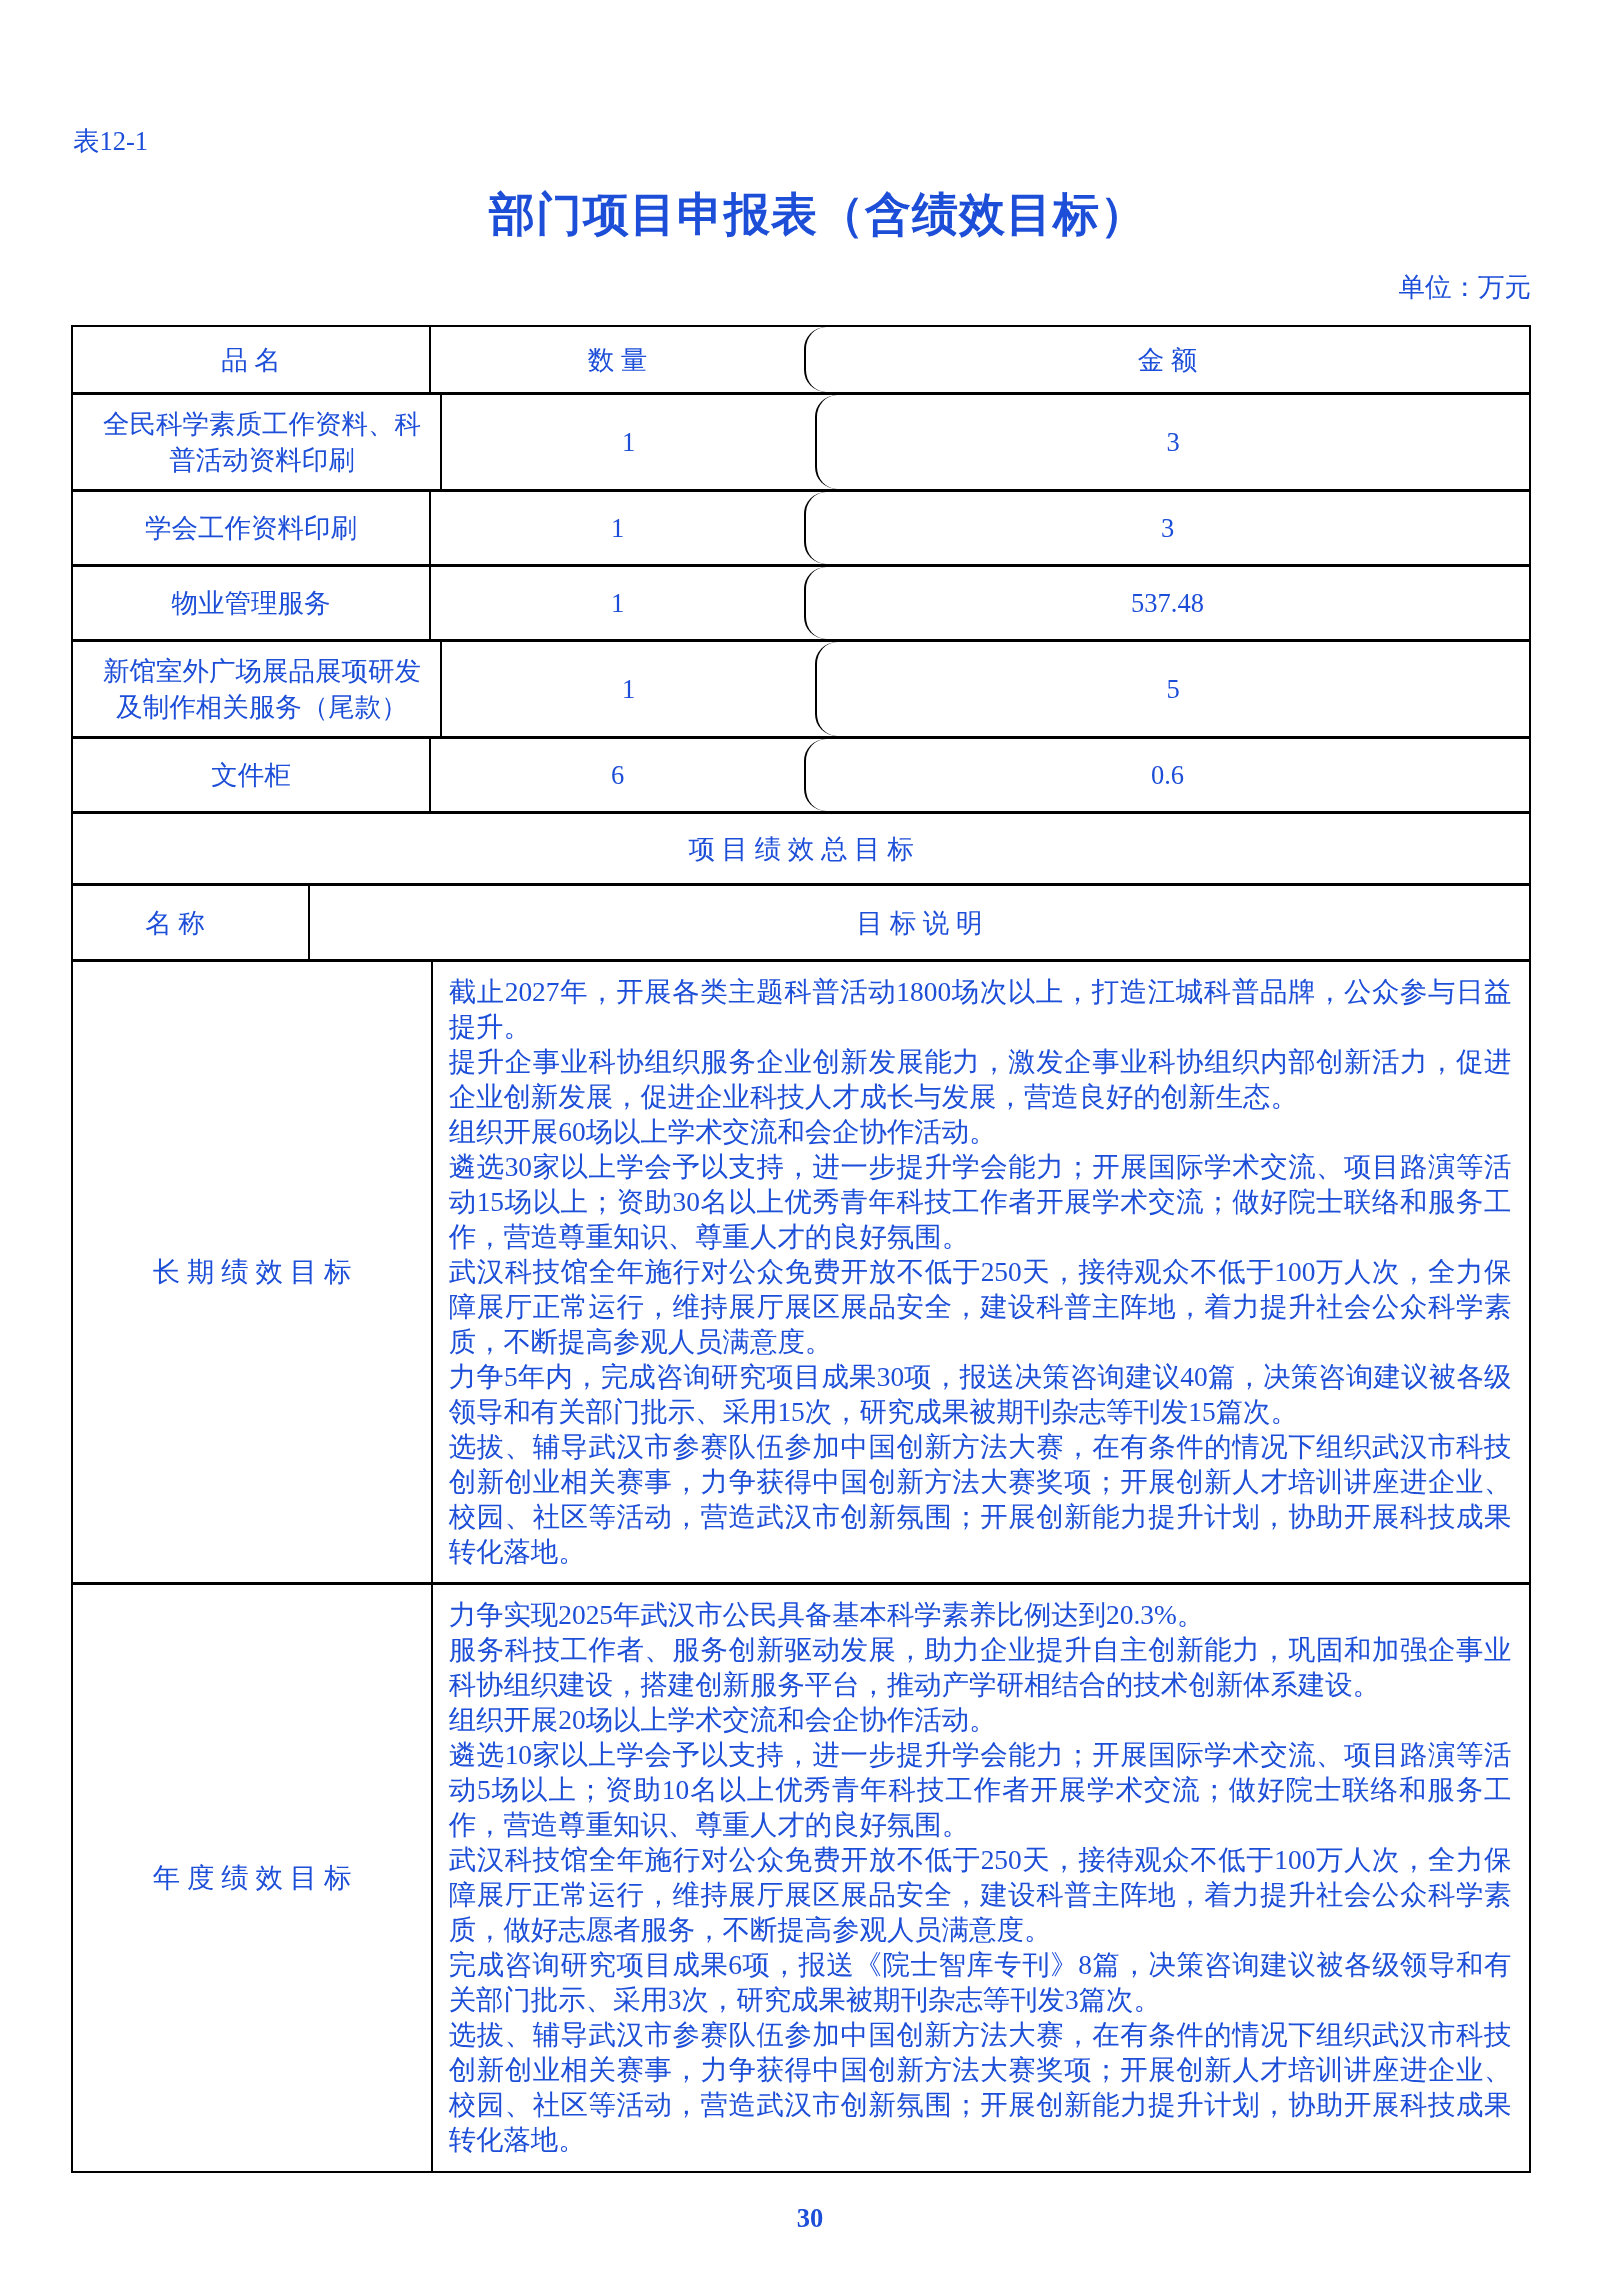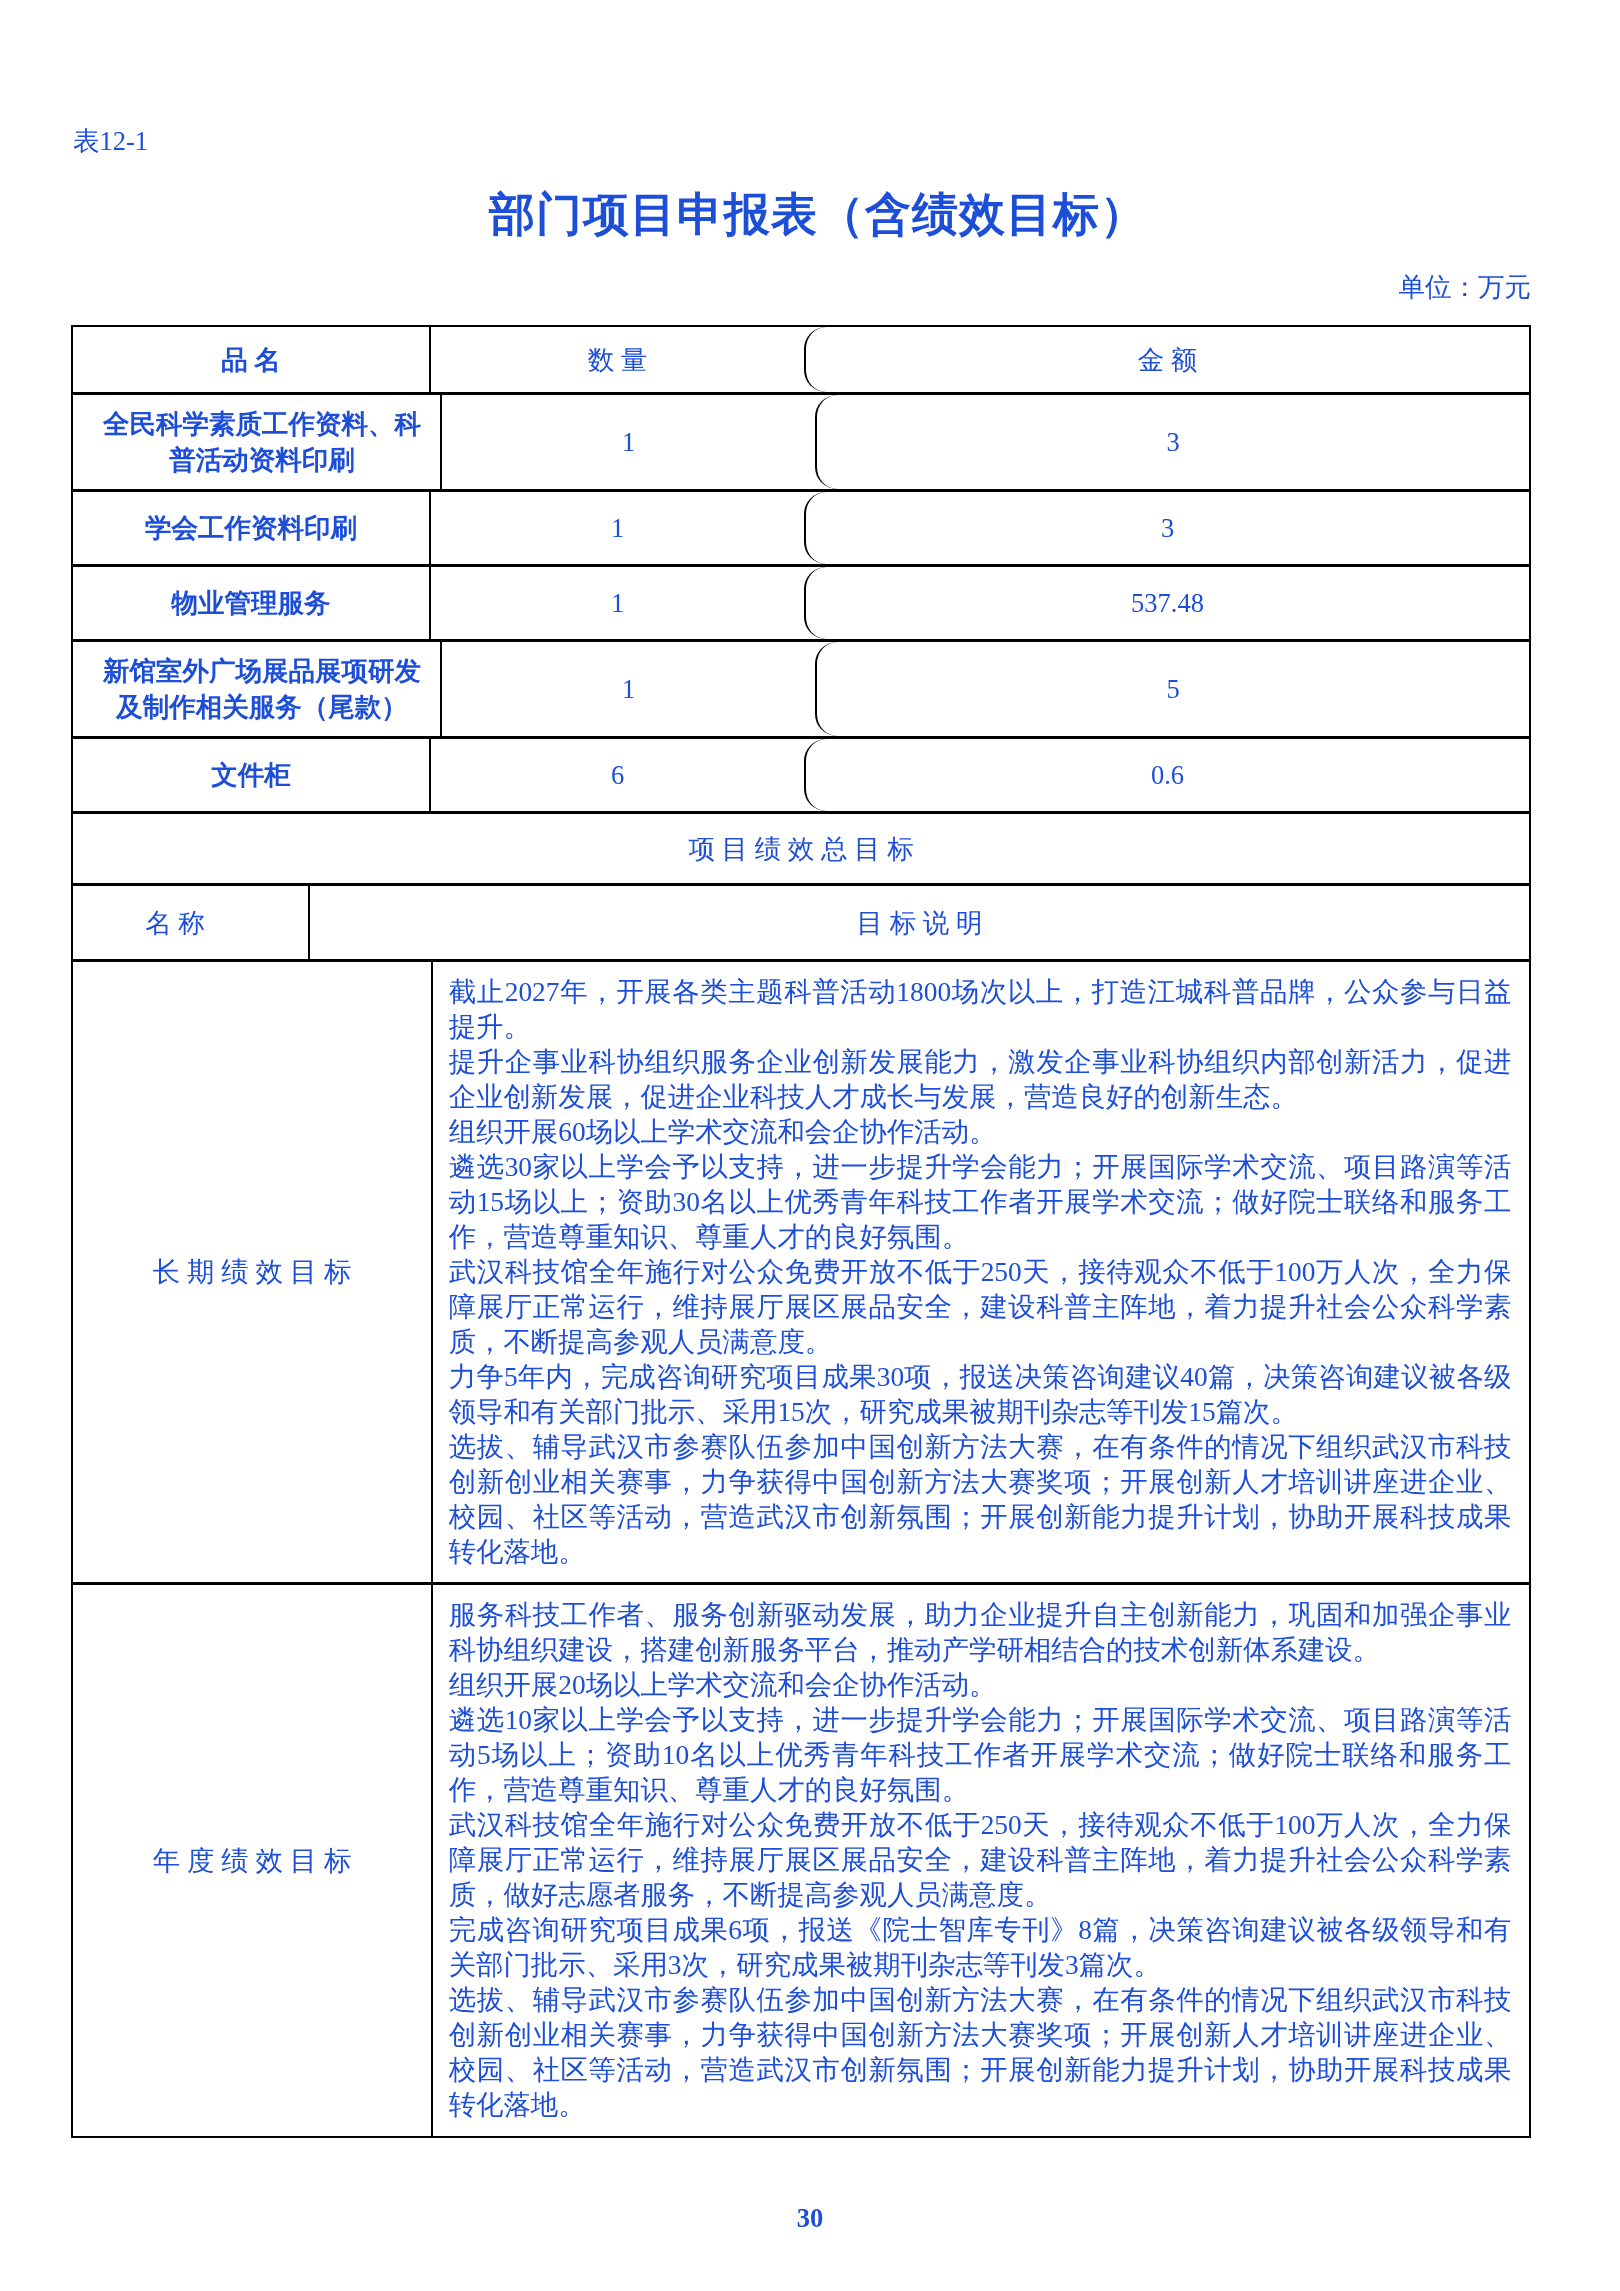--- a/index.html
+++ b/index.html
@@ -50,21 +50,21 @@
     box-sizing: border-box;
     display: flex;
     align-items: center;
     justify-content: center;
     text-align: center;
     padding: 5.9px 7.8px;
     line-height: 36px;
   }
   .cell + .cell { border-left: 2.9px solid #000; }
   
-  .c1 { width: 356px; flex: none; font-weight: bold; }
+  .c1 { width: 356px; flex: none; }
   .c2 { width: 375px; flex: none; }
   .c3 { flex: 1; border-radius: 22px; }
   
   .full { flex: 1; }
   
   .n1 { width: 204px; flex: none; }
   .n2 { flex: 1; }
   
   .g1 { width: 358px; flex: none; }
   .g2 { flex: 1; }
@@ -160,20 +160,21 @@
         <p>遴选30家以上学会予以支持，进一步提升学会能力；开展国际学术交流、项目路演等活动15场以上；资助30名以上优秀青年科技工作者开展学术交流；做好院士联络和服务工作，营造尊重知识、尊重人才的良好氛围。</p>
         <p>武汉科技馆全年施行对公众免费开放不低于250天，接待观众不低于100万人次，全力保障展厅正常运行，维持展厅展区展品安全，建设科普主阵地，着力提升社会公众科学素质，不断提高参观人员满意度。</p>
         <p>力争5年内，完成咨询研究项目成果30项，报送决策咨询建议40篇，决策咨询建议被各级领导和有关部门批示、采用15次，研究成果被期刊杂志等刊发15篇次。</p>
         <p>选拔、辅导武汉市参赛队伍参加中国创新方法大赛，在有条件的情况下组织武汉市科技创新创业相关赛事，力争获得中国创新方法大赛奖项；开展创新人才培训讲座进企业、校园、社区等活动，营造武汉市创新氛围；开展创新能力提升计划，协助开展科技成果转化落地。</p>
       </div>
     </div>
 
     <div class="row">
       <div class="cell g1 goal-label label-spaced">年度绩效目标</div>
       <div class="cell g2 goal-text">
+        <p>力争实现2025年武汉市公民具备基本科学素养比例达到20.3%。</p>
         <p>服务科技工作者、服务创新驱动发展，助力企业提升自主创新能力，巩固和加强企事业科协组织建设，搭建创新服务平台，推动产学研相结合的技术创新体系建设。</p>
         <p>组织开展20场以上学术交流和会企协作活动。</p>
         <p>遴选10家以上学会予以支持，进一步提升学会能力；开展国际学术交流、项目路演等活动5场以上；资助10名以上优秀青年科技工作者开展学术交流；做好院士联络和服务工作，营造尊重知识、尊重人才的良好氛围。</p>
         <p>武汉科技馆全年施行对公众免费开放不低于250天，接待观众不低于100万人次，全力保障展厅正常运行，维持展厅展区展品安全，建设科普主阵地，着力提升社会公众科学素质，做好志愿者服务，不断提高参观人员满意度。</p>
         <p>完成咨询研究项目成果6项，报送《院士智库专刊》8篇，决策咨询建议被各级领导和有关部门批示、采用3次，研究成果被期刊杂志等刊发3篇次。</p>
         <p>选拔、辅导武汉市参赛队伍参加中国创新方法大赛，在有条件的情况下组织武汉市科技创新创业相关赛事，力争获得中国创新方法大赛奖项；开展创新人才培训讲座进企业、校园、社区等活动，营造武汉市创新氛围；开展创新能力提升计划，协助开展科技成果转化落地。</p>
       </div>
     </div>
 
   </div>

